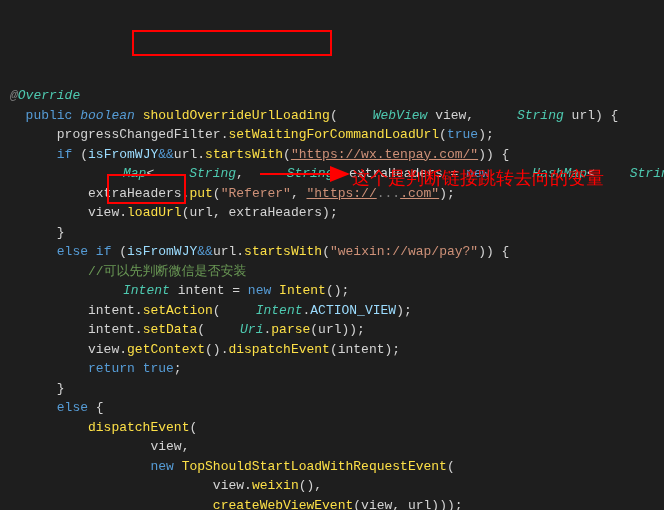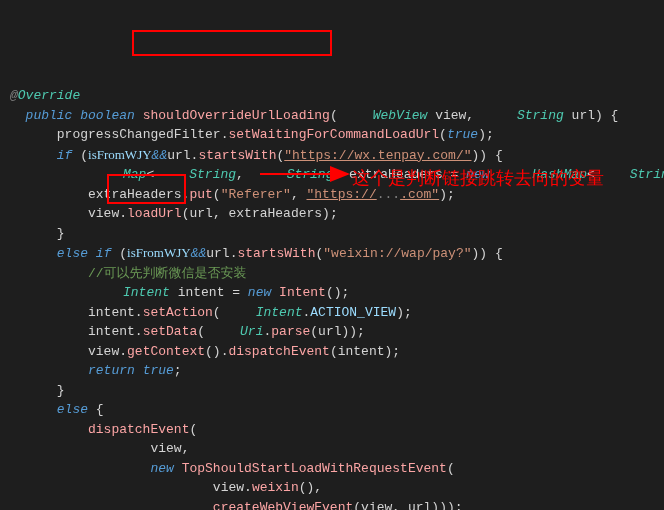--- a/index.html
+++ b/index.html
@@ -10,27 +10,27 @@
     font-size: 13px;
     line-height: 1.5;
     color: #d4d4d4;
     white-space: pre;
     width: 664px;
     height: 510px;
     box-sizing: border-box;
     position: relative;
     overflow: hidden;
   }
-  .kw      { color: #569cd6; font-style: italic; }           
+  .kw      { color: #569cd6; }           
   .kw-i    { color: #569cd6; font-style: italic; font-family: Liberation Mono, monospace; } 
   .type    { color: #4ec9b0; font-style: italic; margin-left: 35px; } 
-  .method  { color: #fca5a5; }           
+  .method  { color: #fde047; }           
   .str     { color: #ce9178; }           
   .str-u   { color: #ce9178; text-decoration: underline; }
-  .field   { color: #9cdcfe; font-family: Liberation Serif, serif; }
+  .field   { color: #9cdcfe; }
   .ann     { color: #4ec9b0; font-style: italic; }
   .at      { color: #808080; font-style: italic; }
   .const   { color: #9cdcfe; }
   .comment { color: #6a9955; }
   .dim     { color: #808080; }
 
   .redbox {
     position: absolute;
     border: 2px solid #ff0000;
     background: transparent;

